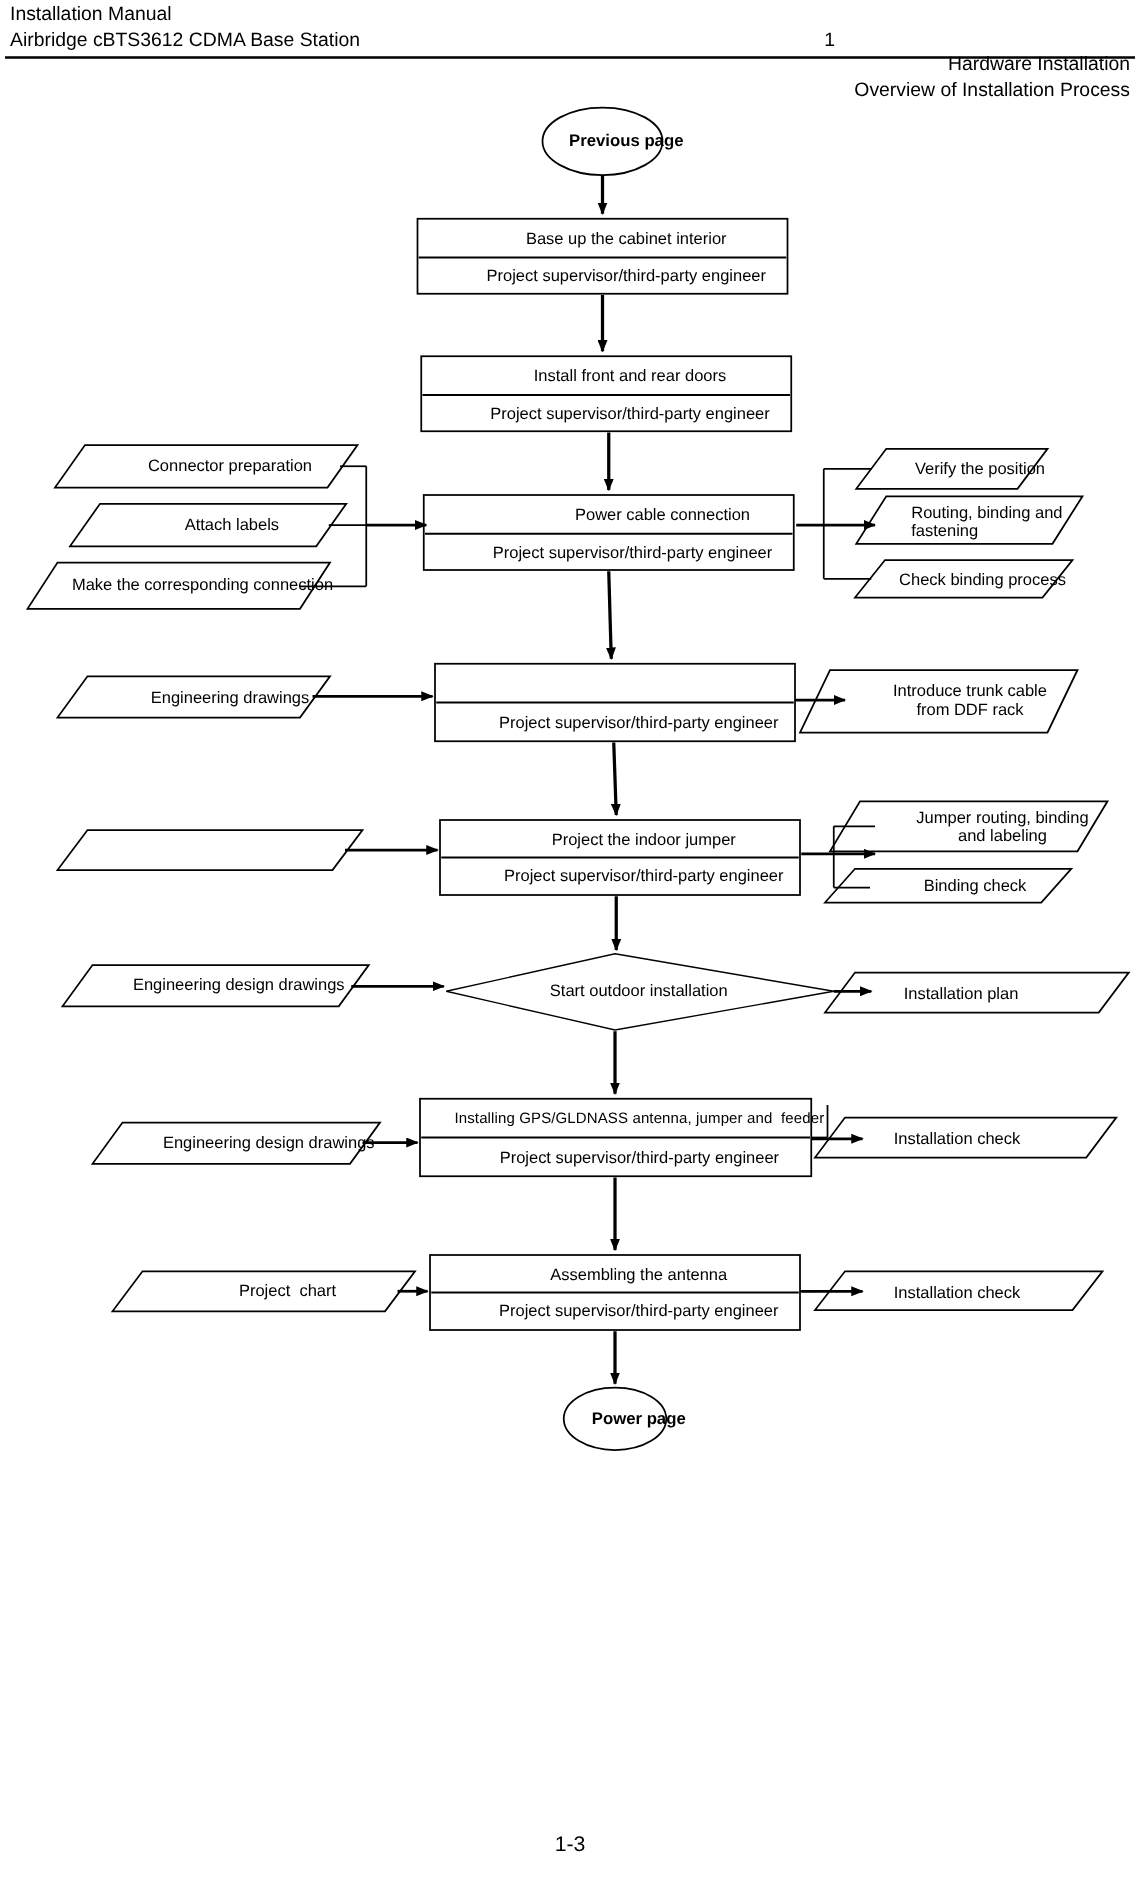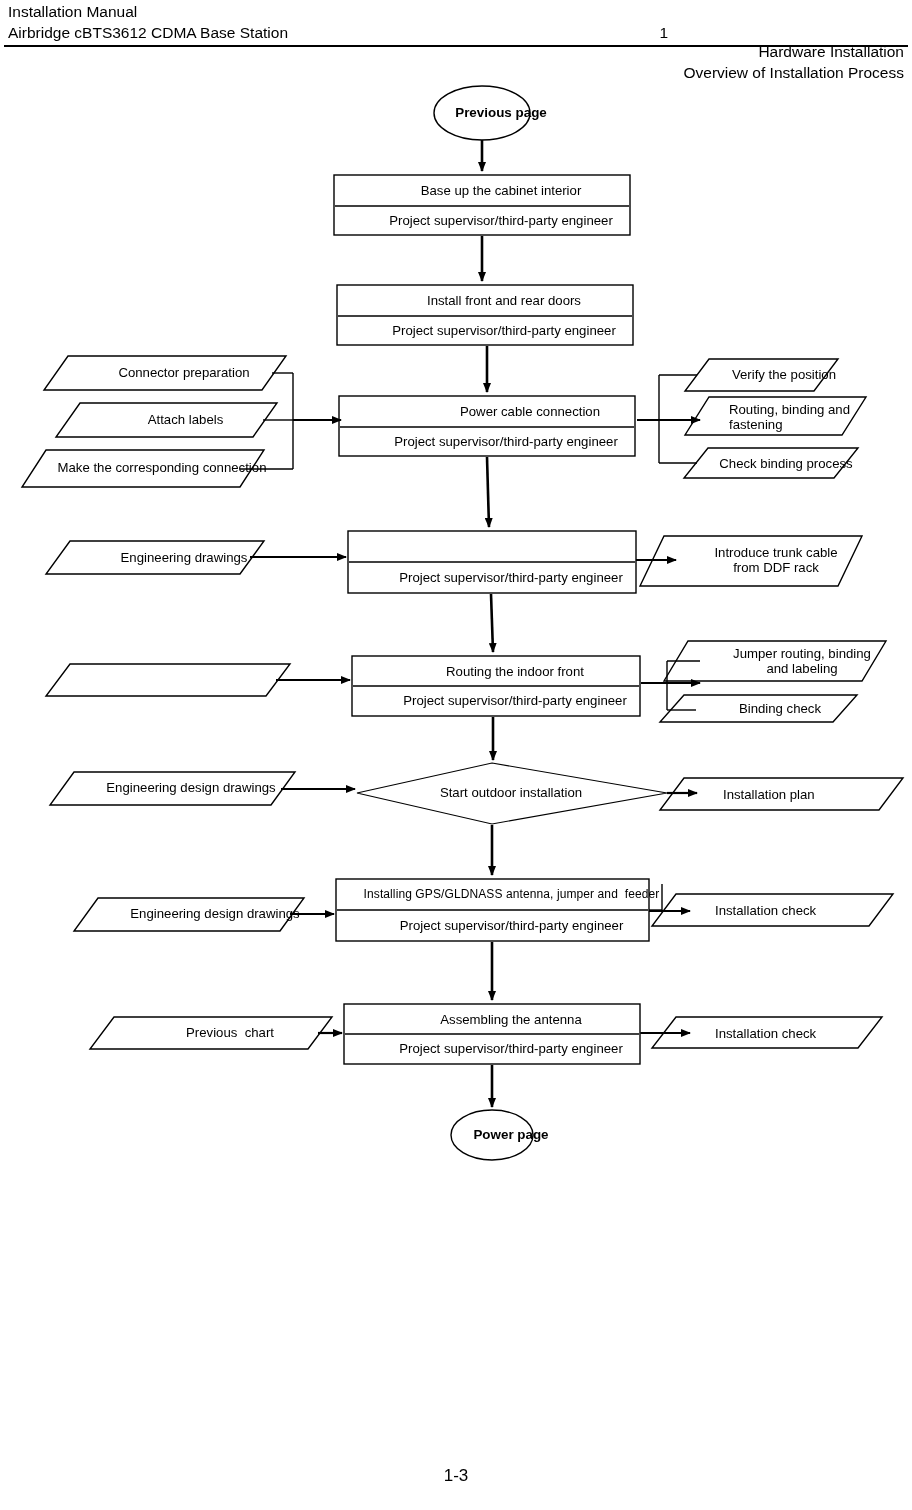--- a/index.html
+++ b/index.html
@@ -225,38 +225,38 @@
   <div class="lbl" style="left:336px; top:208px; width:292px; height:26px;">Project supervisor/third-party engineer</div>
 
   <div class="lbl" style="left:339px; top:287px; width:292px; height:28px;">Install front and rear doors</div>
   <div class="lbl" style="left:339px; top:318px; width:292px; height:26px;">Project supervisor/third-party engineer</div>
 
   <div class="lbl" style="left:341px; top:398px; width:292px; height:28px;margin-left:24px;">Power cable connection</div>
   <div class="lbl" style="left:341px; top:429px; width:292px; height:26px;">Project supervisor/third-party engineer</div>
 
   <div class="lbl" style="left:350px; top:564px; width:284px; height:28px;">Project supervisor/third-party engineer</div>
 
-  <div class="lbl" style="left:354px; top:658px; width:284px; height:27px;">Routing the indoor front</div>
+  <div class="lbl" style="left:354px; top:658px; width:284px; height:27px;">Project the indoor jumper</div>
   <div class="lbl" style="left:354px; top:688px; width:284px; height:26px;">Project supervisor/third-party engineer</div>
 
   <div class="lbl" style="left:392px; top:780px; width:200px; height:26px;">Start outdoor installation</div>
 
   <div class="lbl fit" style="left:337px; top:881px; width:311px; height:28px;">Installing GPS/GLDNASS antenna, jumper and  feeder</div>
   <div class="lbl" style="left:337px; top:912px; width:311px; height:28px;">Project supervisor/third-party engineer</div>
 
   <div class="lbl" style="left:346px; top:1006px; width:292px; height:27px;">Assembling the antenna</div>
   <div class="lbl" style="left:346px; top:1036px; width:292px; height:26px;">Project supervisor/third-party engineer</div>
 
   <div class="lbl" style="left:50px; top:360px; width:230px; height:26px;">Connector preparation</div>
   <div class="lbl" style="left:60px; top:407px; width:213px; height:26px;">Attach labels</div>
   <div class="lbl" style="left:30px; top:451px; width:226px; height:34px;">Make the corresponding connection</div>
   <div class="lbl" style="left:52px; top:545px; width:226px; height:26px;">Engineering drawings</div>
   <div class="lbl" style="left:56px; top:775px; width:232px; height:26px;">Engineering design drawings</div>
   <div class="lbl" style="left:80px; top:901px; width:232px; height:26px;">Engineering design drawings</div>
-  <div class="lbl" style="left:96px; top:1020px; width:230px; height:26px;">Previous  chart</div>
+  <div class="lbl" style="left:96px; top:1020px; width:230px; height:26px;">Project  chart</div>
 
   <div class="lbl" style="left:700px; top:362px; width:130px; height:26px;">Verify the position</div>
   <div class="lbl left-align" style="left:710px; top:401px; width:132px; height:32px;">Routing, binding and fastening</div>
   <div class="lbl" style="left:697px; top:451px; width:140px; height:25px;">Check binding process</div>
   <div class="lbl" style="left:664px; top:540px; width:186px; height:40px;">Introduce trunk cable
 from DDF rack</div>
   <div class="lbl" style="left:690px; top:644px; width:186px; height:34px;">Jumper routing, binding
 and labeling</div>
   <div class="lbl" style="left:676px; top:697px; width:170px; height:24px;">Binding check</div>
   <div class="lbl left-align" style="left:704px; top:782px; width:180px; height:26px;">Installation plan</div>

